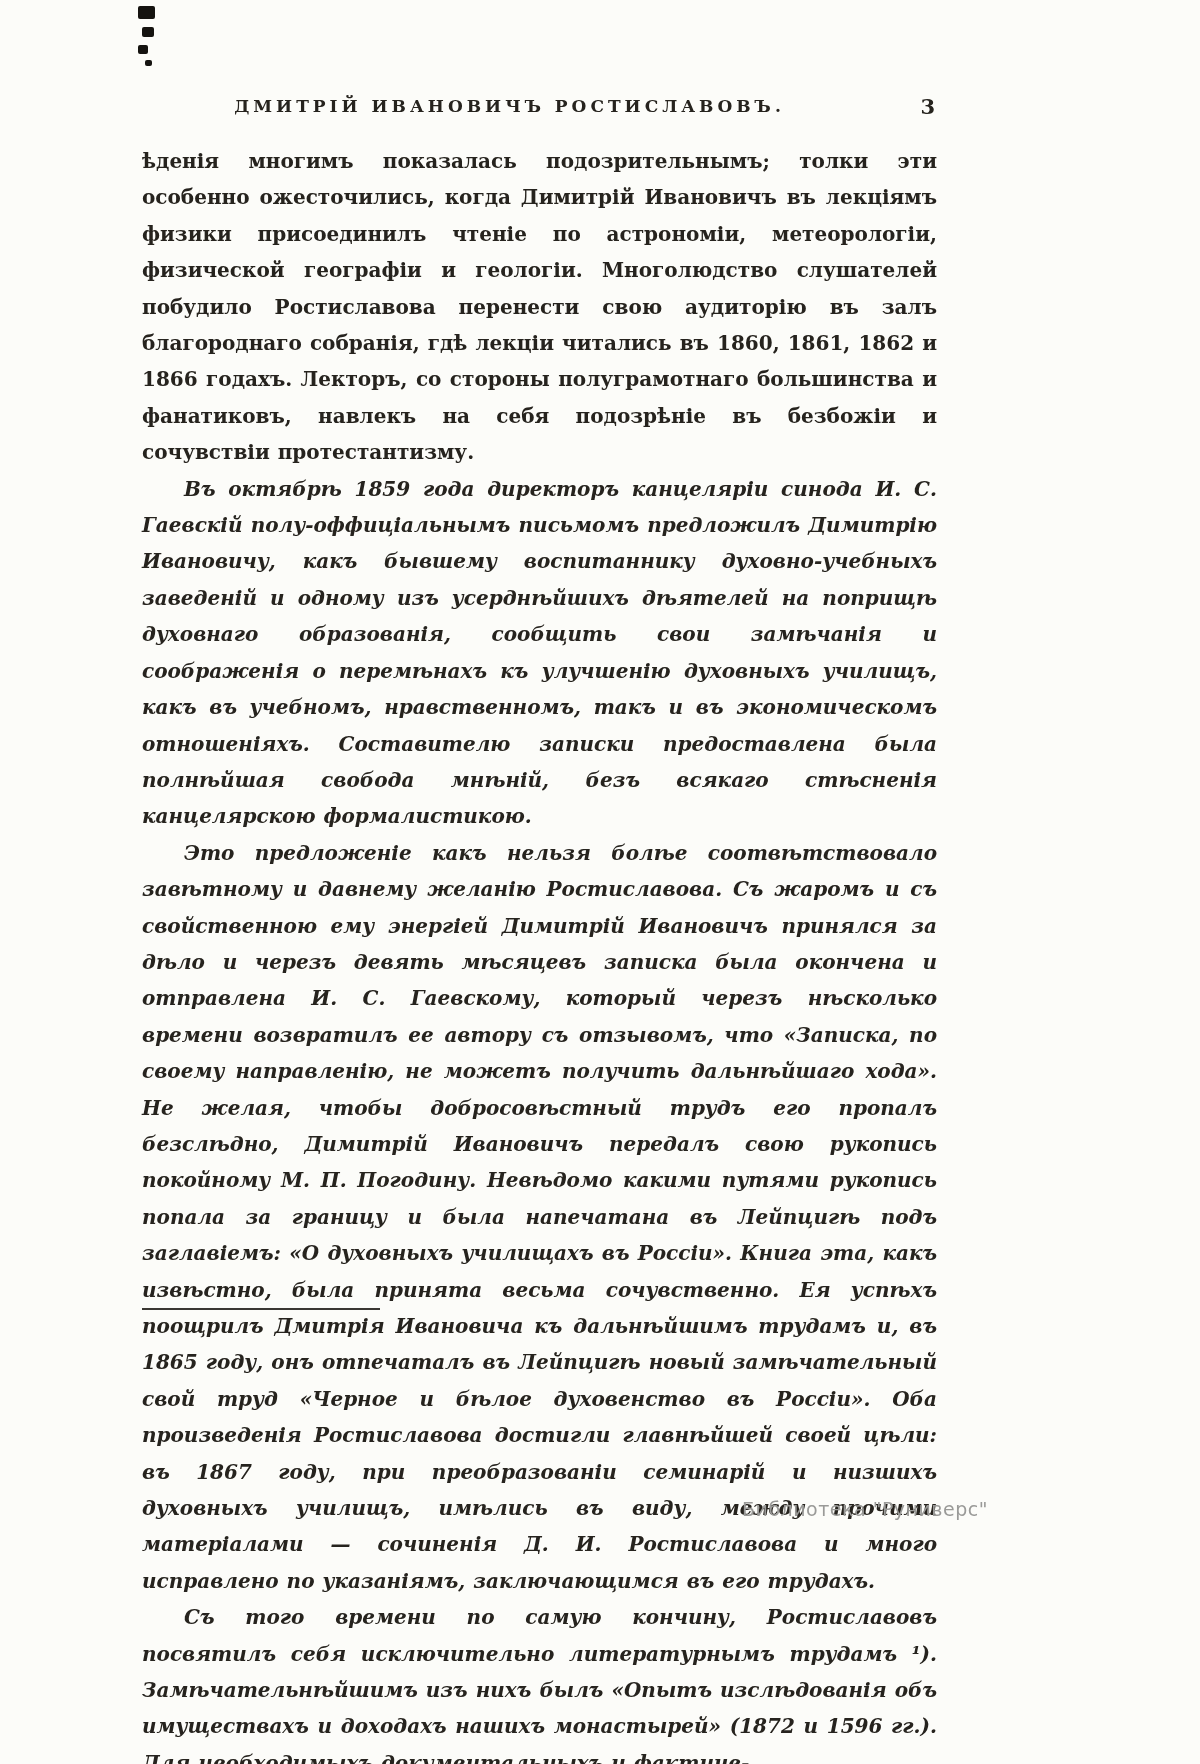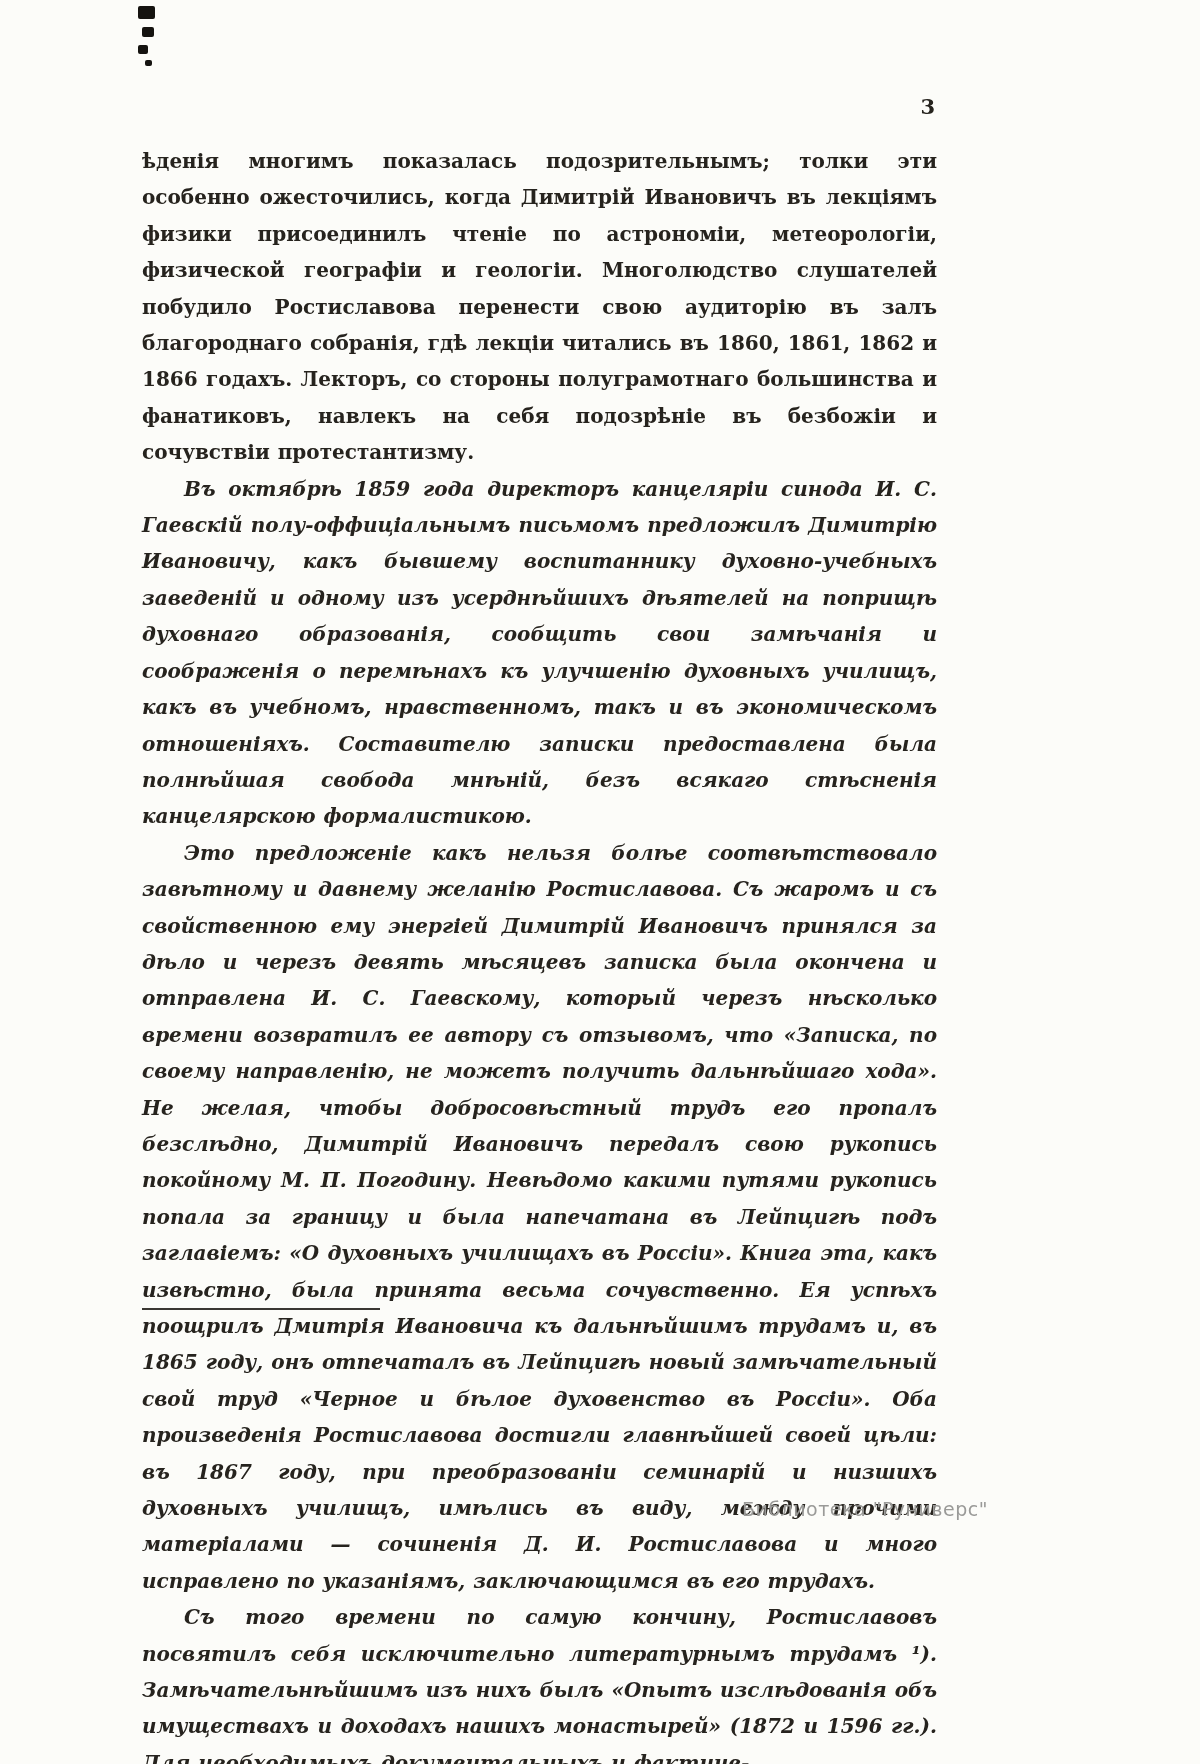--- a/index.html
+++ b/index.html
@@ -112,20 +112,21 @@
 <body>
 
 <div class="page">
 
   <div class="artifact a1"></div>
   <div class="artifact a2"></div>
   <div class="artifact a3"></div>
   <div class="artifact a4"></div>
 
   <div class="header">
+    <div class="header-title">ДМИТРІЙ ИВАНОВИЧЪ РОСТИСЛАВОВЪ.</div>
     <div class="page-number">3</div>
   </div>
 
   <div class="body-text">
       <p class="para">ѣденія многимъ показалась подозрительнымъ; толки эти особенно ожесточились, когда Димитрій Ивановичъ въ лекціямъ физики присоединилъ чтеніе по астрономіи, метеорологіи, физической географіи и геологіи. Многолюдство слушателей побудило Ростиславова перенести свою аудиторію въ залъ благороднаго собранія, гдѣ лекціи читались въ 1860, 1861, 1862 и 1866 годахъ. Лекторъ, со стороны полуграмотнаго большинства и фанатиковъ, навлекъ на себя подозрѣніе въ безбожіи и сочувствіи протестантизму.</p>
       <p class="para indent">Въ октябрѣ 1859 года директоръ канцеляріи синода И. С. Гаевскій полу-оффиціальнымъ письмомъ предложилъ Димитрію Ивановичу, какъ бывшему воспитаннику духовно-учебныхъ заведеній и одному изъ усерднѣйшихъ дѣятелей на поприщѣ духовнаго образованія, сообщить свои замѣчанія и соображенія о перемѣнахъ къ улучшенію духовныхъ училищъ, какъ въ учебномъ, нравственномъ, такъ и въ экономическомъ отношеніяхъ. Составителю записки предоставлена была полнѣйшая свобода мнѣній, безъ всякаго стѣсненія канцелярскою формалистикою.</p>
       <p class="para indent">Это предложеніе какъ нельзя болѣе соотвѣтствовало завѣтному и давнему желанію Ростиславова. Съ жаромъ и съ свойственною ему энергіей Димитрій Ивановичъ принялся за дѣло и черезъ девять мѣсяцевъ записка была окончена и отправлена И. С. Гаевскому, который черезъ нѣсколько времени возвратилъ ее автору съ отзывомъ, что «Записка, по своему направленію, не можетъ получить дальнѣйшаго хода». Не желая, чтобы добросовѣстный трудъ его пропалъ безслѣдно, Димитрій Ивановичъ передалъ свою рукопись покойному М. П. Погодину. Невѣдомо какими путями рукопись попала за границу и была напечатана въ Лейпцигѣ подъ заглавіемъ: «О духовныхъ училищахъ въ Россіи». Книга эта, какъ извѣстно, была принята весьма сочувственно. Ея успѣхъ поощрилъ Дмитрія Ивановича къ дальнѣйшимъ трудамъ и, въ 1865 году, онъ отпечаталъ въ Лейпцигѣ новый замѣчательный свой труд «Черное и бѣлое духовенство въ Россіи». Оба произведенія Ростиславова достигли главнѣйшей своей цѣли: въ 1867 году, при преобразованіи семинарій и низшихъ духовныхъ училищъ, имѣлись въ виду, между прочими матеріалами — сочиненія Д. И. Ростиславова и много исправлено по указаніямъ, заключающимся въ его трудахъ.</p>
       <p class="para indent">Съ того времени по самую кончину, Ростиславовъ посвятилъ себя исключительно литературнымъ трудамъ ¹). Замѣчательнѣйшимъ изъ нихъ былъ «Опытъ изслѣдованія объ имуществахъ и доходахъ нашихъ монастырей» (1872 и 1596 гг.). Для необходимыхъ документальныхъ и фактиче-</p>
     </div>
 

